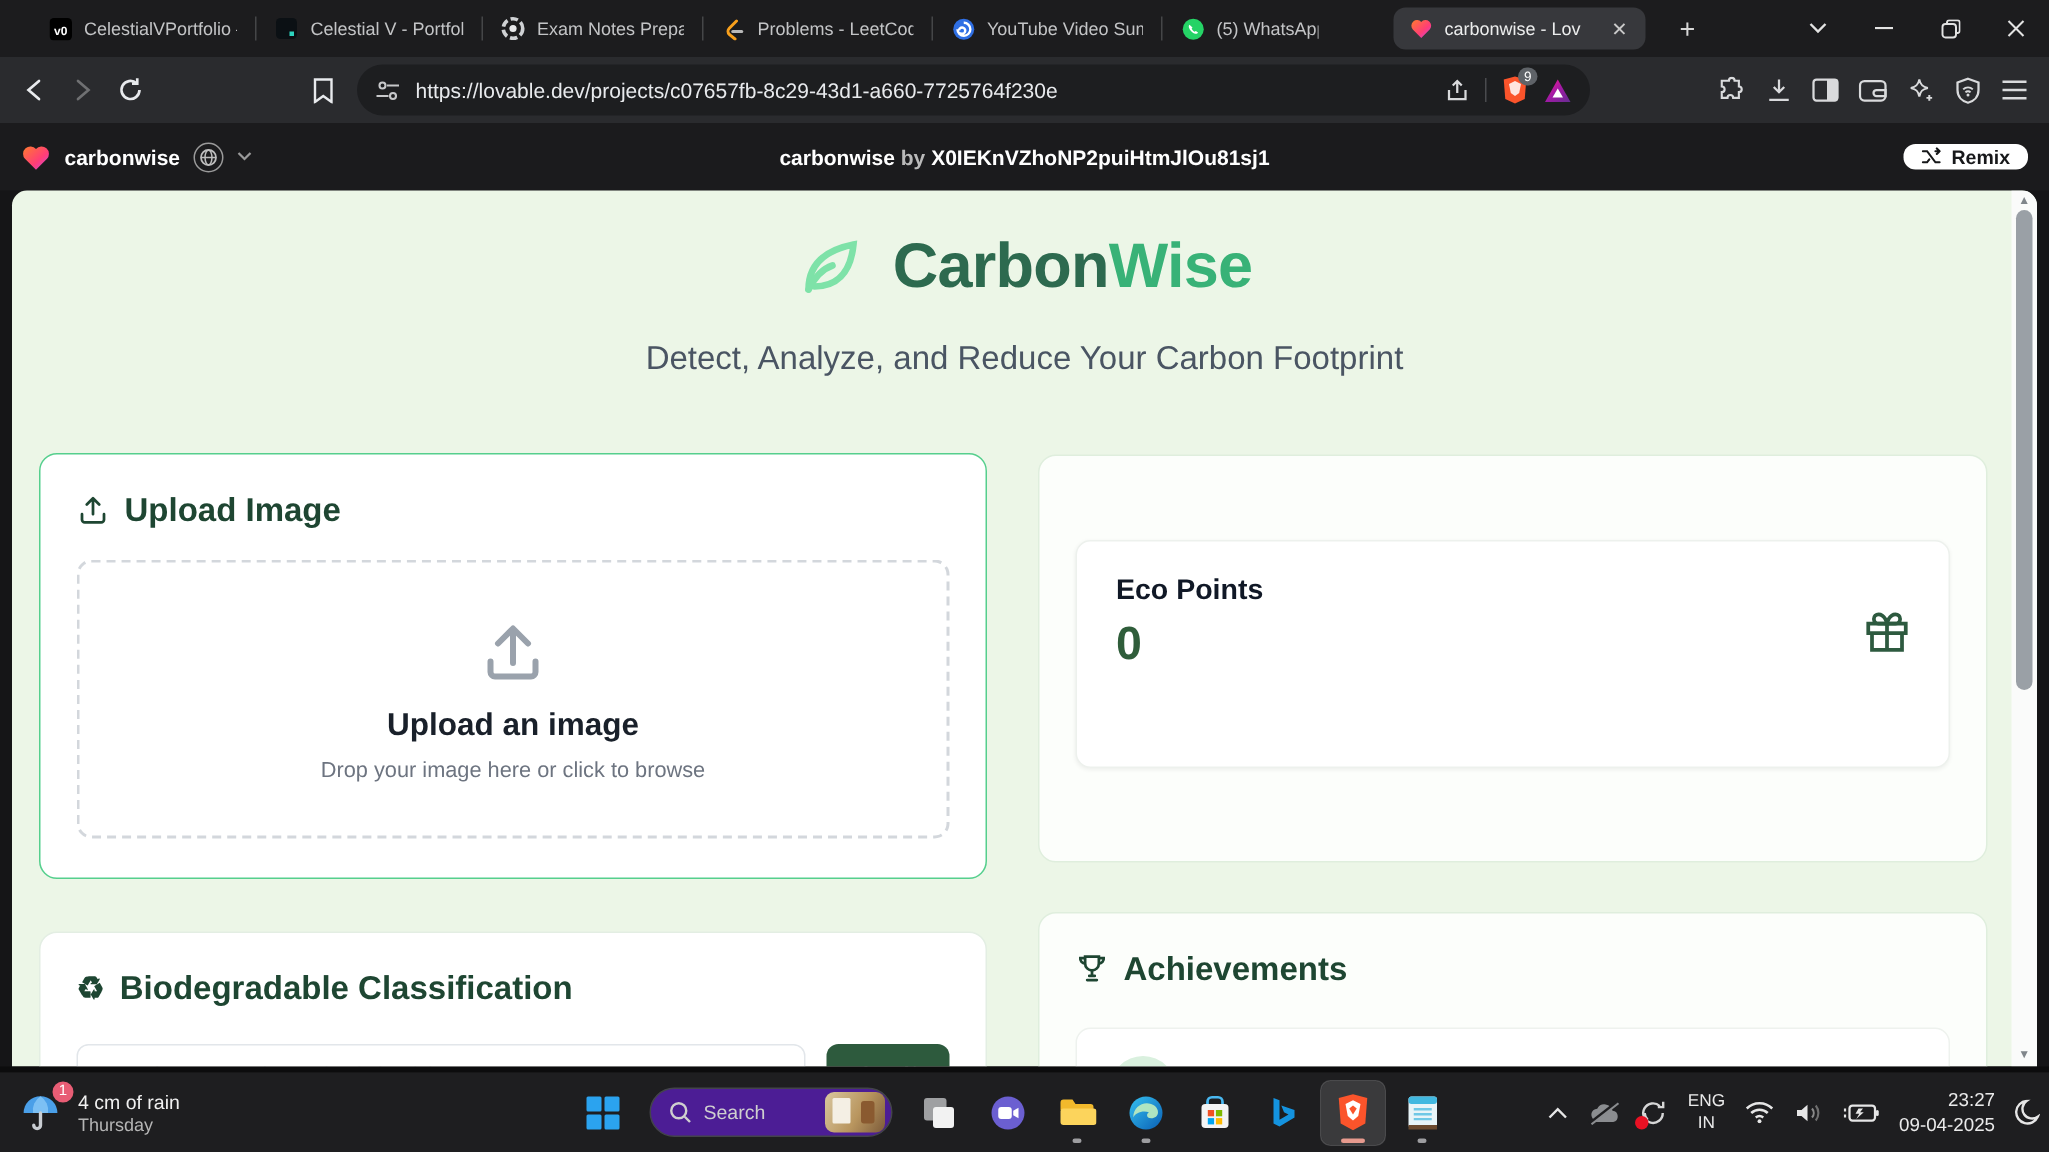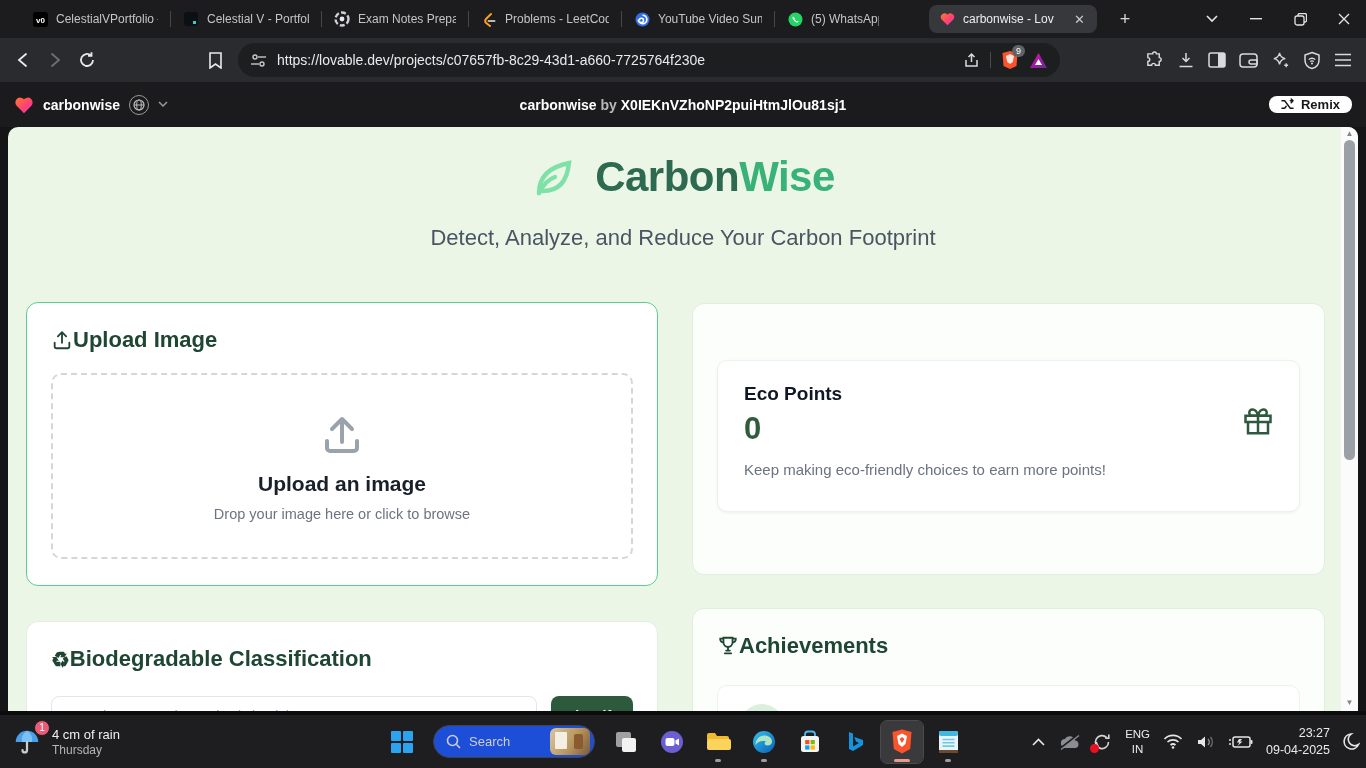--- a/index.html
+++ b/index.html
@@ -58,21 +58,21 @@
   .pgarrow.up { top:0; } .pgarrow.down { bottom:2px; }
 
   .hero { text-align:center; padding-top:26px; }
   .hero-logo { display:inline-flex; align-items:center; gap:16px; }
   .hero-title { font-size:42px; font-weight:800; letter-spacing:-0.5px; }
   .hero-title .carbon { color:#2d6a4f; }
   .hero-title .wise { color:#38b277; }
   .hero-sub { margin-top:20px; font-size:22px; color:#4a5563; }
 
   .card { position:absolute; border-radius:12px; padding:24px; }
-  .card-header { display:flex; align-items:center; color:#1e4632; font-size:22px; font-weight:700; }
+  .card-header { display:flex; align-items:center; gap:10px; color:#1e4632; font-size:22px; font-weight:700; }
 
   .card-upload { left:18px; top:175px; width:632px; height:284px; background:#ffffff; border:1px solid #55cf8d; }
   .dropzone { margin-top:20px; height:186px; border:2px dashed #d3d7dc; border-radius:10px;
     display:flex; flex-direction:column; align-items:center; justify-content:center; }
   .dz-head { margin-top:14px; font-size:21px; font-weight:700; color:#19202a; }
   .dz-hint { margin-top:10px; font-size:14.5px; color:#6d7480; }
 
   .card-impact { left:684px; top:176px; width:633px; height:272px; background:#fcfefb; border:1px solid #dfeedd; }
   .eco-card { margin-top:32px; background:#fff; border:1px solid #edf1ed; border-radius:10px;
     box-shadow:0 1px 3px rgba(0,0,0,.06); padding:22px 26px; height:152px; position:relative; }
@@ -105,21 +105,21 @@
   .wbadge { position:absolute; top:-7px; right:-8px; background:#e85d75; color:#fff; font-size:10px;
     min-width:16px; height:16px; border-radius:8px; display:grid; place-items:center; padding:0 3px; border:1px solid #1e1e20;}
   .wline1 { font-size:13px; color:#f0f0f0; }
   .wline2 { font-size:12px; color:#b5b5b5; margin-top:1px; }
   .tb-center { position:absolute; left:381px; display:flex; align-items:center; gap:4px; height:53px; }
   .tbbtn { width:42px; height:42px; display:grid; place-items:center; border-radius:6px; position:relative; }
   .tbbtn.active-app { background:#3a3a3c; outline:1px solid #4a4a4c; }
   .rundot { position:absolute; bottom:1px; left:50%; transform:translateX(-50%);
     width:6px; height:3px; border-radius:2px; background:#9d9da0; }
   .rundot.wide { width:16px; background:#e79a8e; }
-  .searchpill { width:162px; height:33px; background:#1d4ed8; border:1px solid #43444a; border-radius:17px;
+  .searchpill { width:162px; height:33px; background:#4c1d95; border:1px solid #43444a; border-radius:17px;
     display:flex; align-items:center; gap:8px; padding:0 4px 0 12px; margin:0 6px; }
   .searchtxt { font-size:13px; color:#cfcfcf; flex:1; }
   .searchimg { width:40px; height:27px; border-radius:6px; overflow:hidden; position:relative;
     background:linear-gradient(120deg,#d9c79f 0%,#b9965f 55%,#7c5b3a 100%); }
   .searchimg .mini1 { position:absolute; left:5px; top:4px; width:12px; height:17px; background:#f4efe4; border-radius:1px; }
   .searchimg .mini2 { position:absolute; right:7px; top:6px; width:9px; height:15px; background:#8a5a30; border-radius:2px; }
   .tray { position:absolute; right:6px; display:flex; align-items:center; gap:13px; height:53px; }
   .lang { text-align:center; color:#eaeaea; font-size:11.5px; line-height:1.3; }
   .clock { text-align:right; color:#eaeaea; font-size:12.5px; line-height:1.35; }
   .syncwrap { position:relative; }
@@ -410,21 +410,20 @@
       </span>
       <div class="dz-head">Upload an image</div>
       <div class="dz-hint">Drop your image here or click to browse</div>
     </div>
   </div>
 
   <div class="card card-impact">
     <div class="eco-card">
       <div class="eco-label">Eco Points</div>
       <div class="eco-value">0</div>
-      <div class="eco-hint">Keep making eco-friendly choices to earn more points!</div>
       <span class="eco-gift">
         <svg width="30" height="30" viewBox="0 0 24 24">
             <path d="M20 12v9H4v-9" fill="none" stroke="#2d5a3f" stroke-width="2"></path>
             <path d="M2 7h20v5H2z" fill="none" stroke="#2d5a3f" stroke-width="2"></path>
             <path d="M12 21V7" stroke="#2d5a3f" stroke-width="2"></path>
             <path d="M12 7H7.5a2.5 2.5 0 0 1 0-5C11 2 12 7 12 7z" fill="none" stroke="#2d5a3f" stroke-width="2"></path>
             <path d="M12 7h4.5a2.5 2.5 0 0 0 0-5C13 2 12 7 12 7z" fill="none" stroke="#2d5a3f" stroke-width="2"></path>
           </svg>
       </span>
     </div>

